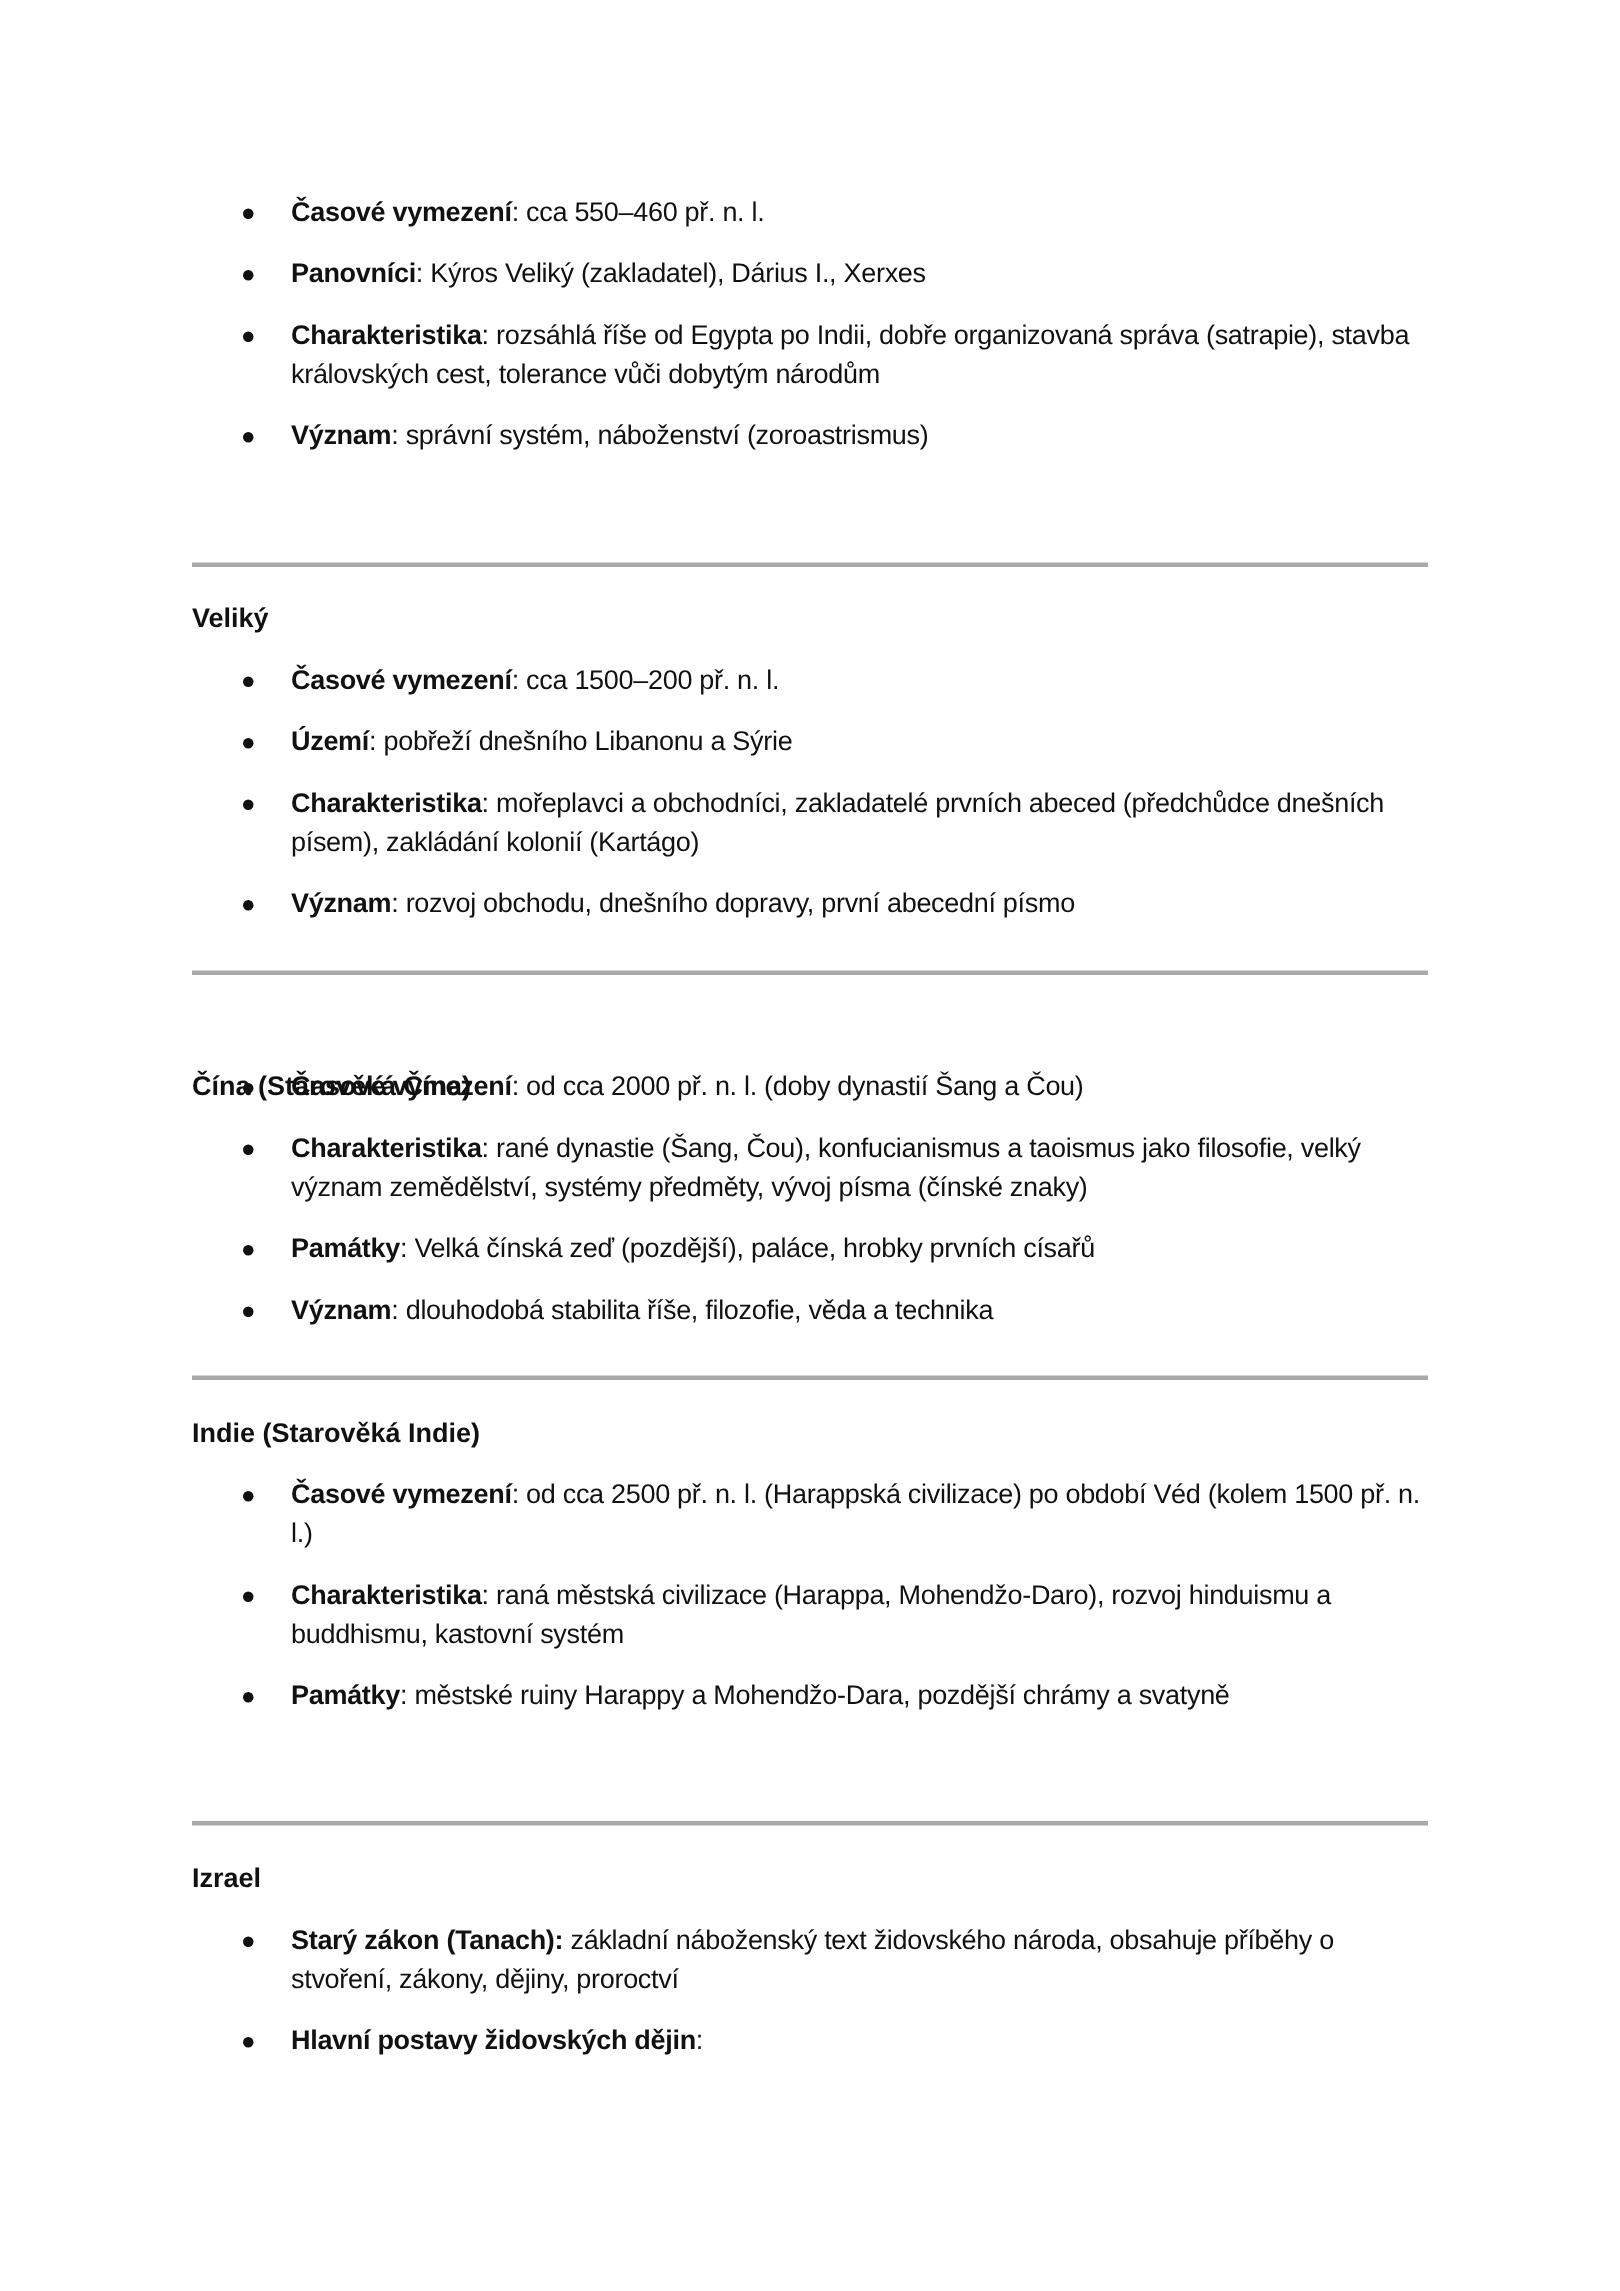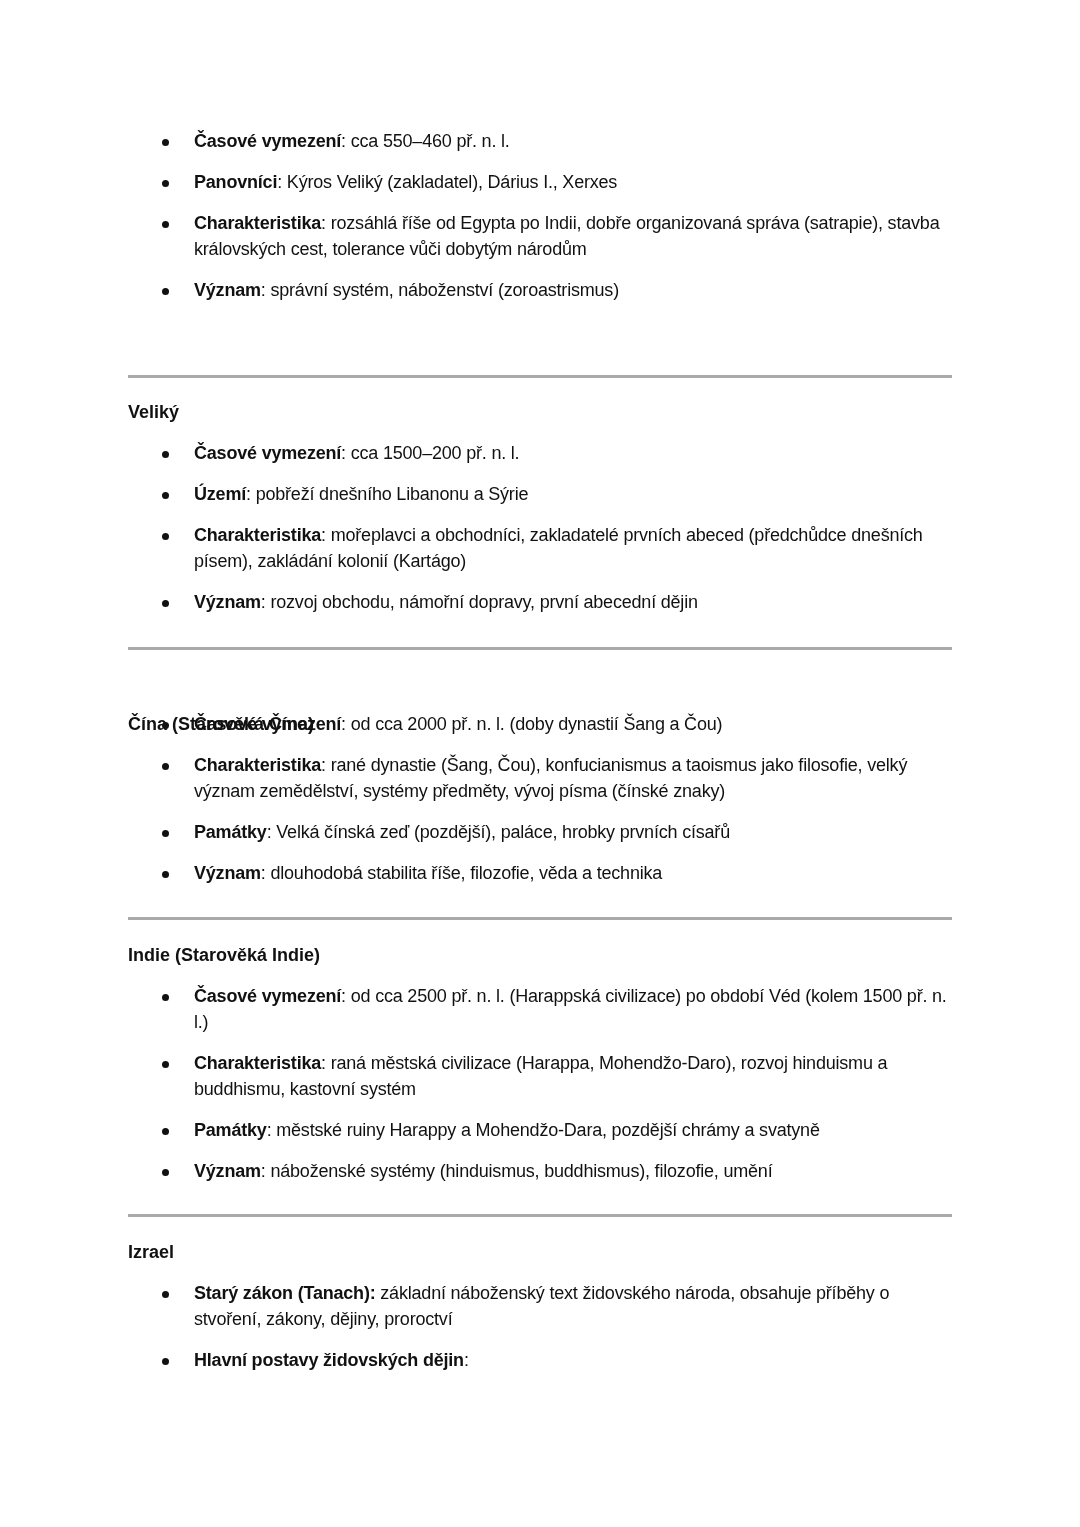--- a/index.html
+++ b/index.html
@@ -39,41 +39,40 @@
     <li class="item"><span class="bullet"></span><b>Význam</b><span>:</span><span> správní systém, náboženství (zoroastrismus)</span></li>
   </ul>
 
   <div class="divider" style="top:375px"></div>
 
   <div class="section-title" style="top:400px">Veliký</div>
   <ul class="items" style="top:440px">
     <li class="item"><span class="bullet"></span><b>Časové vymezení</b><span>:</span><span> cca 1500–200 př. n. l.</span></li>
     <li class="item"><span class="bullet"></span><b>Území</b><span>:</span><span> pobřeží dnešního Libanonu a Sýrie</span></li>
     <li class="item"><span class="bullet"></span><b>Charakteristika</b><span>:</span><span> mořeplavci a obchodníci, zakladatelé prvních abeced (předchůdce dnešních písem), zakládání kolonií (Kartágo)</span></li>
-    <li class="item"><span class="bullet"></span><b>Význam</b><span>:</span><span> rozvoj obchodu, námořní dopravy, první abecední dějin</span></li>
+    <li class="item"><span class="bullet"></span><b>Význam</b><span>:</span><span> rozvoj obchodu, dnešního dopravy, první abecední písmo</span></li>
   </ul>
 
   <div class="divider" style="top:647px"></div>
 
   <div class="section-title" style="top:712px">Čína (Starověká Čína)</div>
   <ul class="items" style="top:711px">
     <li class="item"><span class="bullet"></span><b>Časové vymezení</b><span>:</span><span> od cca 2000 př. n. l. (doby dynastií Šang a Čou)</span></li>
     <li class="item"><span class="bullet"></span><b>Charakteristika</b><span>:</span><span> rané dynastie (Šang, Čou), konfucianismus a taoismus jako filosofie, velký význam zemědělství, systémy předměty, vývoj písma (čínské znaky)</span></li>
     <li class="item"><span class="bullet"></span><b>Památky</b><span>:</span><span> Velká čínská zeď (pozdější), paláce, hrobky prvních císařů</span></li>
     <li class="item"><span class="bullet"></span><b>Význam</b><span>:</span><span> dlouhodobá stabilita říše, filozofie, věda a technika</span></li>
   </ul>
 
   <div class="divider" style="top:917px"></div>
 
   <div class="section-title" style="top:943px">Indie (Starověká Indie)</div>
   <ul class="items" style="top:983px">
     <li class="item"><span class="bullet"></span><b>Časové vymezení</b><span>:</span><span> od cca 2500 př. n. l. (Harappská civilizace) po období Véd (kolem 1500 př. n. l.)</span></li>
     <li class="item"><span class="bullet"></span><b>Charakteristika</b><span>:</span><span> raná městská civilizace (Harappa, Mohendžo-Daro), rozvoj hinduismu a buddhismu, kastovní systém</span></li>
     <li class="item"><span class="bullet"></span><b>Památky</b><span>:</span><span> městské ruiny Harappy a Mohendžo-Dara, pozdější chrámy a svatyně</span></li>
-    <li class="item"><span class="bullet"></span><b>Význam</b><span>:</span><span> náboženské systémy (hinduismus, buddhismus), filozofie, umění</span></li>
   </ul>
 
   <div class="divider" style="top:1214px"></div>
 
   <div class="section-title" style="top:1240px">Izrael</div>
   <ul class="items" style="top:1280px">
     <li class="item"><span class="bullet"></span><b>Starý zákon (Tanach):</b><span></span><span> základní náboženský text židovského národa, obsahuje příběhy o stvoření, zákony, dějiny, proroctví</span></li>
     <li class="item"><span class="bullet"></span><b>Hlavní postavy židovských dějin</b><span>:</span><span></span></li>
   </ul>
 

